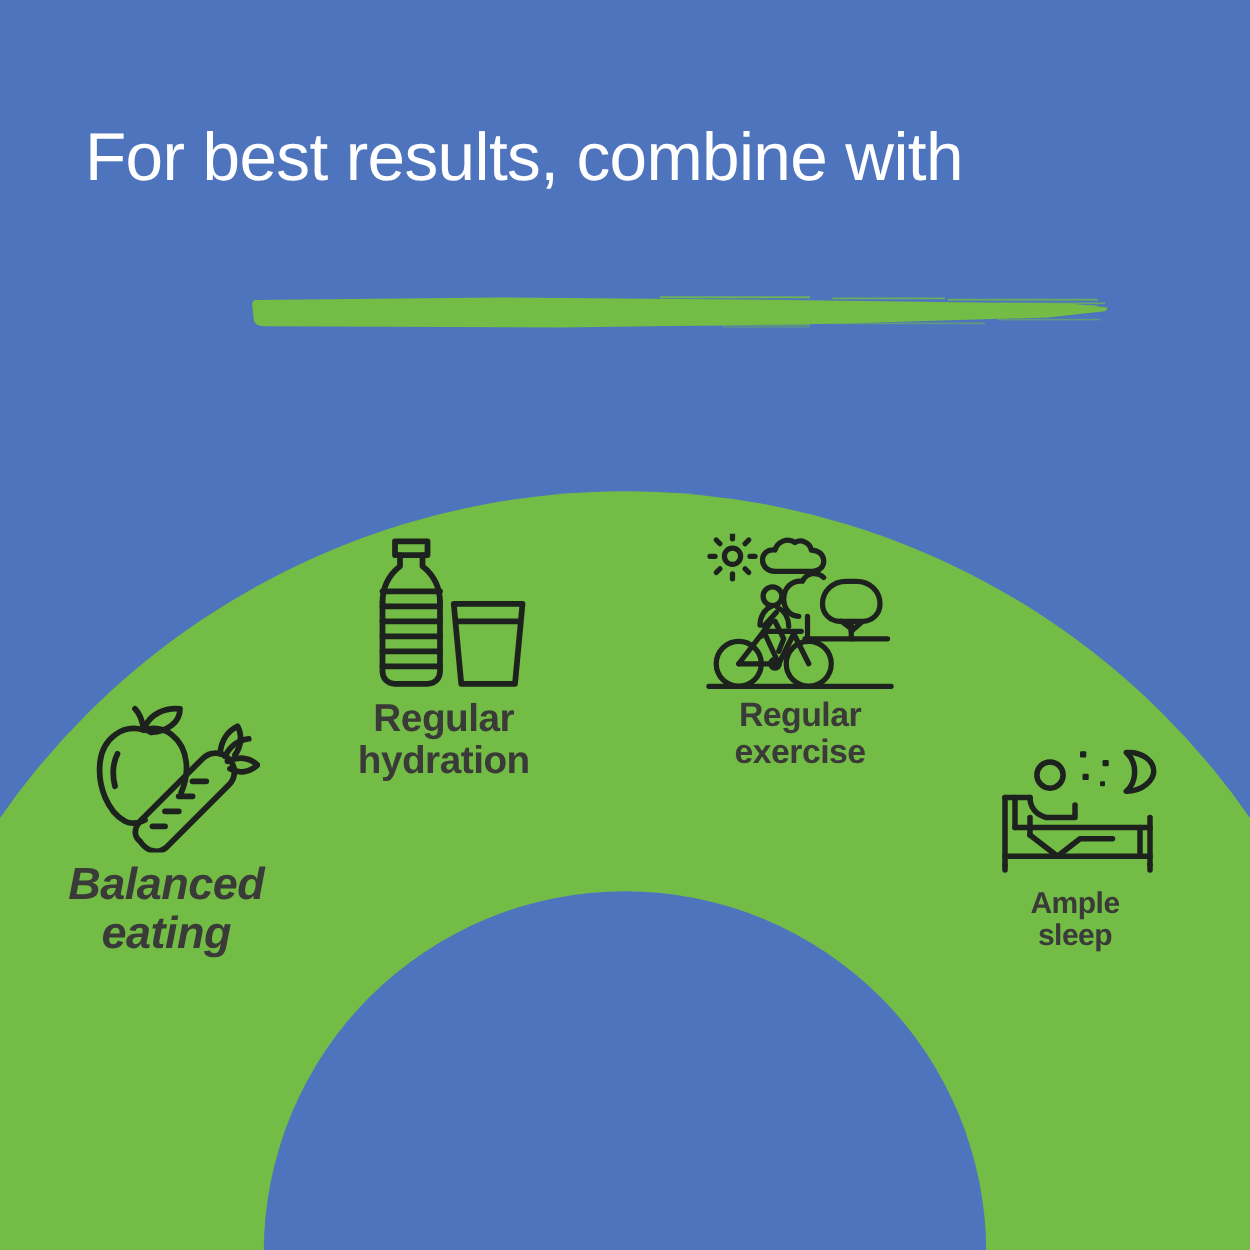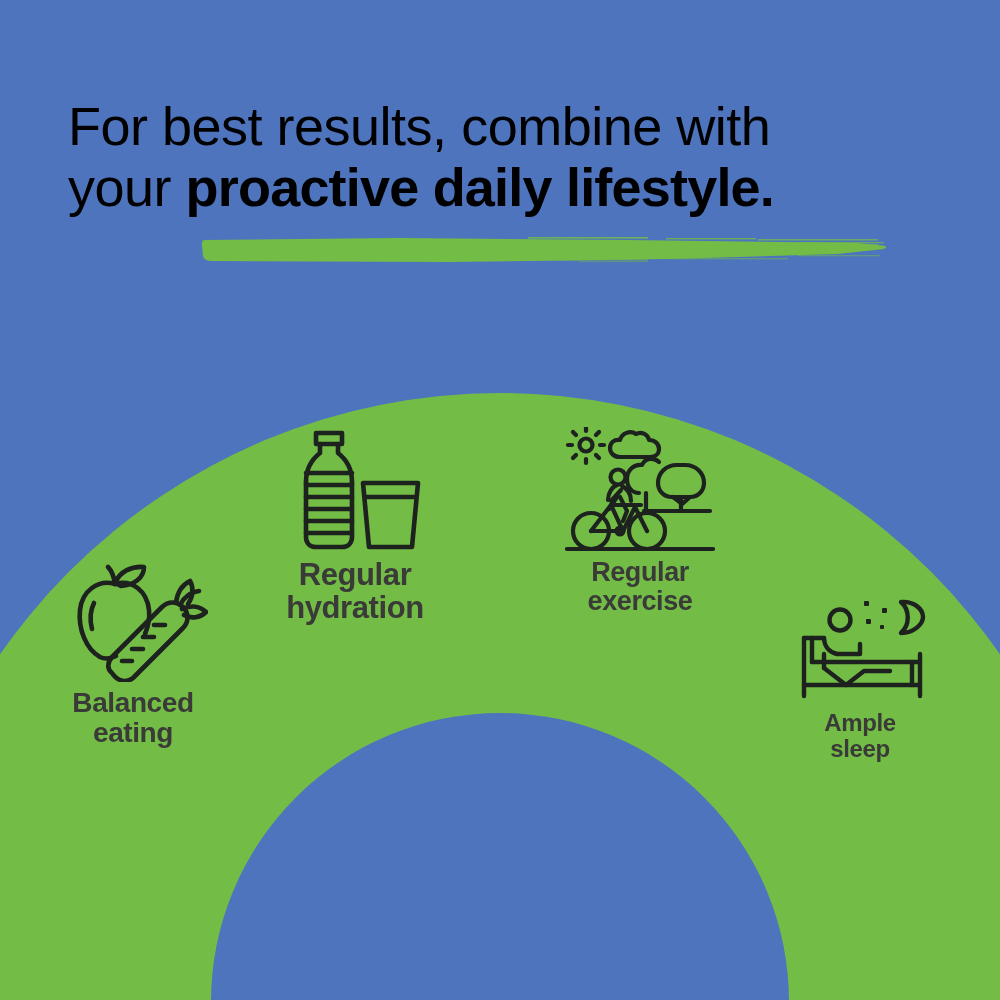--- a/index.html
+++ b/index.html
@@ -25,21 +25,21 @@
     width: 1000px;
     height: 1000px;
   }
 
   
   .headline {
     position: absolute;
     left: 68px;
     top: 96px;
     width: 860px;
-    color: #000000;
+    color: #ffffff;
     font-size: 54px;
     line-height: 1.13;
     letter-spacing: -0.5px;
     font-weight: 400;
   }
   .headline .ln { display: block; white-space: nowrap; }
   .headline b { font-weight: 700; letter-spacing: -0.8px; }
 
   
   .brush {
@@ -69,21 +69,21 @@
     line-height: 1.08;
     letter-spacing: -0.4px;
     white-space: pre-line;
   }
 
   #feature-eating    { left: 8px;   top: 570px; width: 250px; }
   #feature-hydration { left: 240px; top: 440px; width: 230px; }
   #feature-exercise  { left: 540px; top: 440px; width: 200px; }
   #feature-sleep     { left: 760px; top: 592px; width: 200px; }
 
-  #feature-eating .flabel    { font-size: 28px; }
+  #feature-eating .flabel    { font-size: 36px; font-style: italic; }
   #feature-hydration .flabel { font-size: 31px; }
   #feature-exercise .flabel  { font-size: 27px; }
   #feature-sleep .flabel     { font-size: 24px; }
 
   .ico { display: block; }
 </style>
 </head>
 <body>
 
 <div id="poster">
@@ -94,21 +94,20 @@
         <rect x="0" y="0" width="1000" height="1000" fill="#000"></rect>
         <circle cx="500" cy="1002" r="609" fill="#fff"></circle>
         <circle cx="500" cy="1002" r="289" fill="#000"></circle>
       </mask>
     </defs>
     <rect x="0" y="0" width="1000" height="1000" fill="#73bc46" mask="url(#arch-mask)"></rect>
   </svg>
 
   <div class="headline">
     <span class="ln">For best results, combine with</span>
-    <span class="ln"><span>your </span><b>proactive daily lifestyle.</b></span>
   </div>
 
   <svg class="brush" viewBox="0 0 690 44" width="690" height="44" preserveAspectRatio="none" aria-hidden="true">
     <g fill="#73bc46">
 
       <path d="M6 12 Q 3 13 4 18 L 5 28 Q 6 33 14 33 L 250 34 L 470 31 L 640 26 L 686 21 L 688 18 L 660 15 L 430 12 L 200 10 Z"></path>
 
       <rect x="330" y="9" width="120" height="1.6" opacity="0.85"></rect>
       <rect x="468" y="10" width="90" height="1.4" opacity="0.8"></rect>
       <rect x="560" y="11" width="120" height="1.5" opacity="0.75"></rect>

